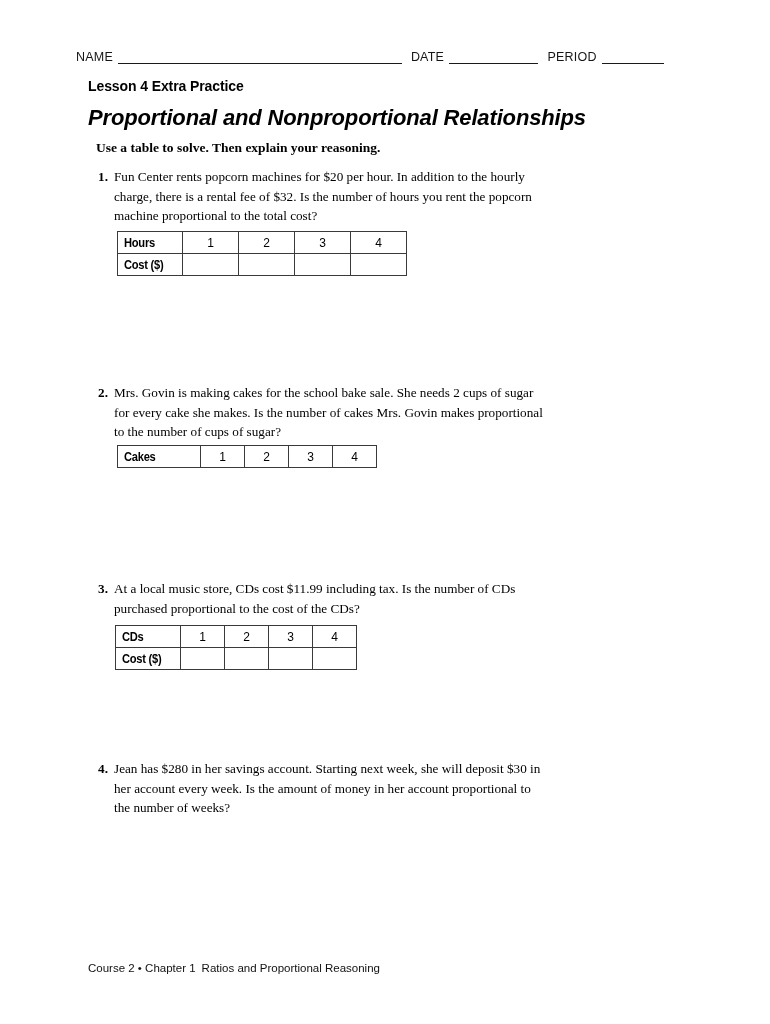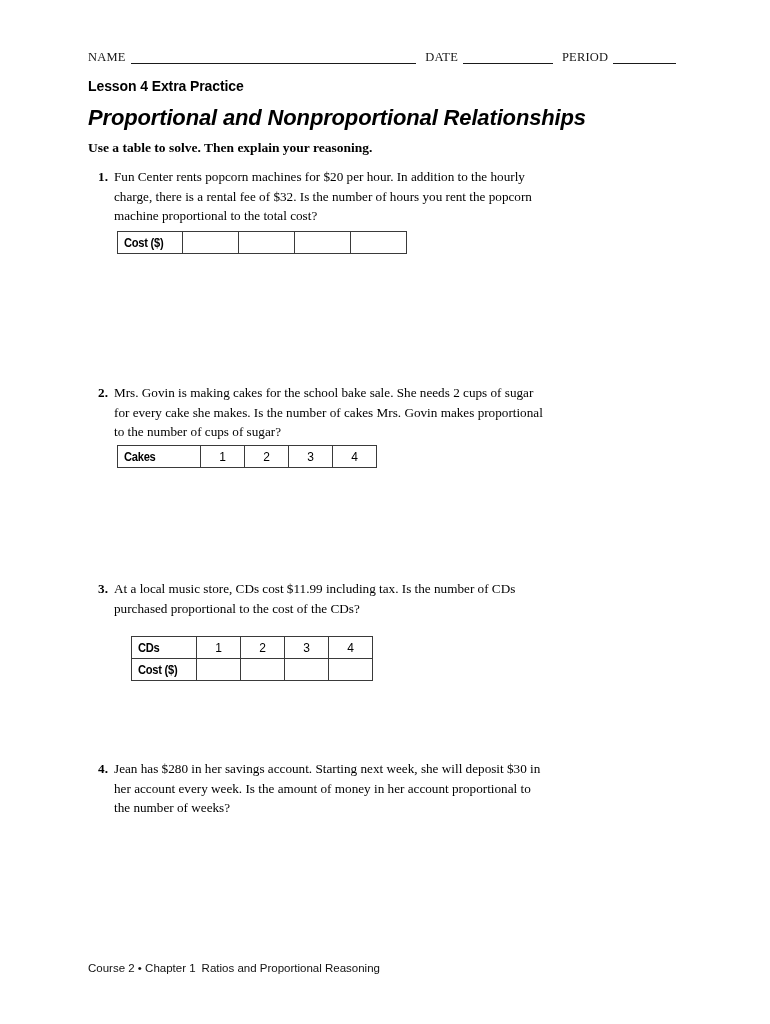--- a/index.html
+++ b/index.html
@@ -13,27 +13,27 @@
     height: 1024px;
     background: #ffffff;
     overflow: hidden;
     font-family: "Liberation Serif", serif;
     color: #000000;
   }
 
   
   .header-row {
     position: absolute;
-    left: 88px;
+    left: 76px;
     top: 44px;
     width: 588px;
     height: 20px;
     display: flex;
     align-items: flex-end;
-    font-family: Liberation Serif, serif;
+    font-family: Liberation Sans, sans-serif;
     font-size: 12.5px;
     letter-spacing: 0.2px;
     color: #161616;
   }
   .hdr-label {
     white-space: nowrap;
     line-height: 14px;
   }
   .rule {
     border-bottom: 1.2px solid #1a1a1a;
@@ -62,21 +62,21 @@
     top: 105px;
     font-family: "Liberation Sans", sans-serif;
     font-weight: bold;
     font-style: italic;
     font-size: 22px;
     letter-spacing: -0.15px;
     color: #000;
   }
   .directions {
     position: absolute;
-    left: 88px;
+    left: 96px;
     top: 140px;
     font-family: "Liberation Serif", serif;
     font-weight: bold;
     font-size: 13.5px;
     color: #000;
   }
 
   
   .problem {
     position: absolute;
@@ -139,21 +139,21 @@
 
   
   .t1 { left: 117px; top: 231px; }
   .t1 .lbl { width: 58px; }
   .t1 .val, .t1 .blank { width: 55px; }
 
   .t2 { left: 117px; top: 445px; }
   .t2 .lbl { width: 76px; }
   .t2 .val, .t2 .blank { width: 43px; }
 
-  .t3 { left: 131px; top: 625px; margin-top: 11px; }
+  .t3 { left: 115px; top: 625px; }
   .t3 .lbl { width: 58px; }
   .t3 .val, .t3 .blank { width: 43px; }
 
   .t4 { left: 117px; top: 823px; }
   .t4 .lbl { width: 70px; }
   .t4 .val, .t4 .blank { width: 43px; }
 
   
   .footer {
     position: absolute;
@@ -189,20 +189,27 @@
   <div class="lesson-title">Lesson 4 Extra Practice</div>
   <div class="lesson-subtitle">Proportional and Nonproportional Relationships</div>
   <div class="directions">Use a table to solve. Then explain your reasoning.</div>
 
   <div class="problem p1">
     <div class="prob-num">1.</div>
     <div class="prob-text">Fun Center rents popcorn machines for $20 per hour. In addition to the hourly charge, there is a rental fee of $32. Is the number of hours you rent the popcorn machine proportional to the total cost?</div>
   </div>
   <table class="wtable t1">
     <tbody>
+        <tr>
+      <td class="lbl">Hours</td>
+      <td class="val">1</td>
+      <td class="val">2</td>
+      <td class="val">3</td>
+      <td class="val">4</td>
+    </tr>
     <tr>
       <td class="lbl">Cost ($)</td>
       <td class="blank"></td>
       <td class="blank"></td>
       <td class="blank"></td>
       <td class="blank"></td>
     </tr>
   </tbody>
     </table>
 

